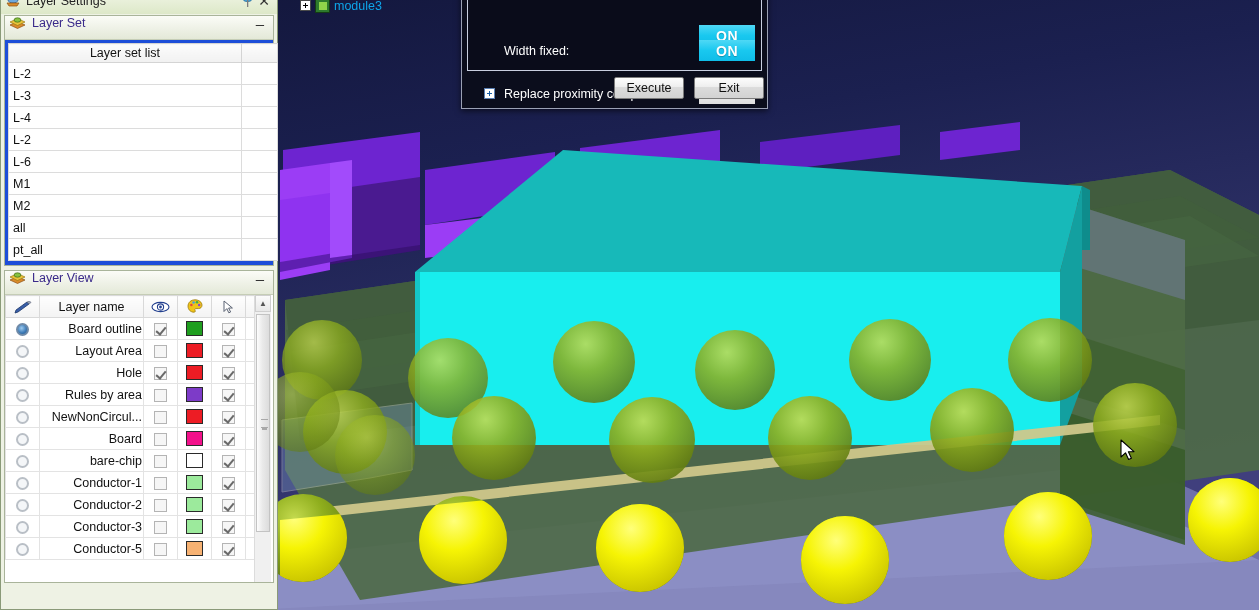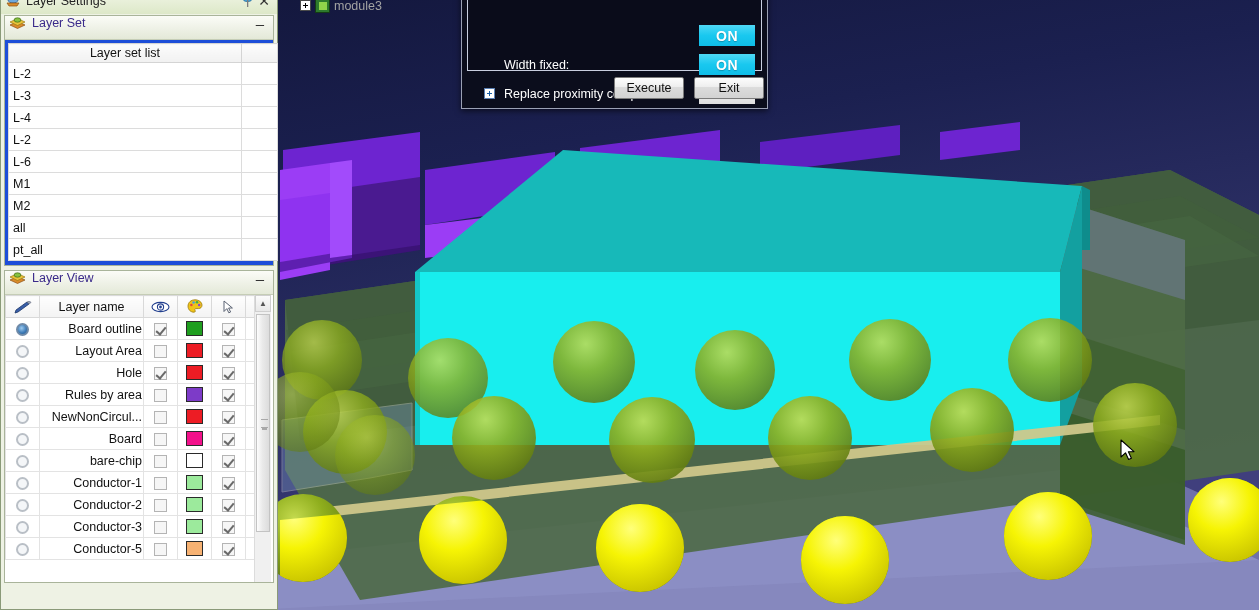--- a/index.html
+++ b/index.html
@@ -128,21 +128,21 @@
     width: 15px; height: 15px;
     background: #2d7a2d;
     border: 1px solid #143d14;
     position: relative;
   }
   #module-node .chipicon::before {
     content: ""; position: absolute; left: 3px; top: 3px;
     width: 8px; height: 8px; background: #8fd44a;
   }
   #module-node .label {
-    color: #a3a3a3;
+    color: #0ea5e9;
     font-size: 12.5px;
   }
 
   
   #layer-settings {
     position: absolute;
     left: 0; top: -13px;
     width: 278px; height: 623px;
     background: #eef2e4;
     border: 1px solid #8a9a78;
@@ -479,21 +479,21 @@
 
   <div id="dialog">
     <div id="dialog-inner">
 
       <div class="dlg-row" style="top:72px;">
         <span class="dlg-spacer"></span>
         <span class="dlg-label"></span>
         <span class="toggle on">ON</span>
       </div>
 
-      <div class="dlg-row" style="top:101px;">
+      <div class="dlg-row" style="top:87px;">
         <span class="dlg-spacer"></span>
         <span class="dlg-label">Width fixed:</span>
         <span class="toggle on">ON</span>
       </div>
 
       <div class="dlg-row" style="top:130px;">
         <span class="dlg-expander"></span>
         <span class="dlg-label">Replace proximity component:</span>
         <span class="toggle off">OFF</span>
       </div>

